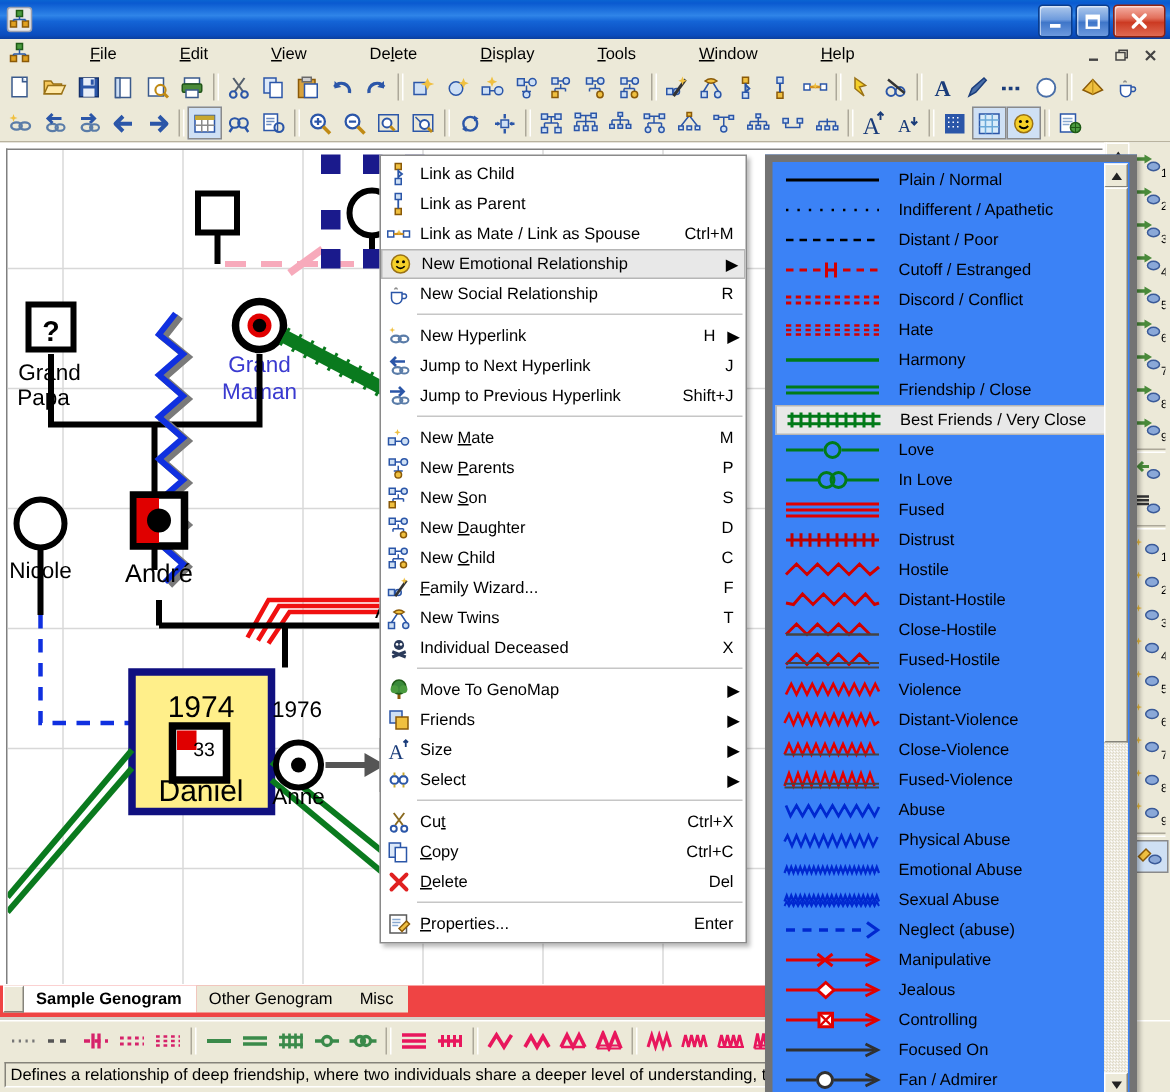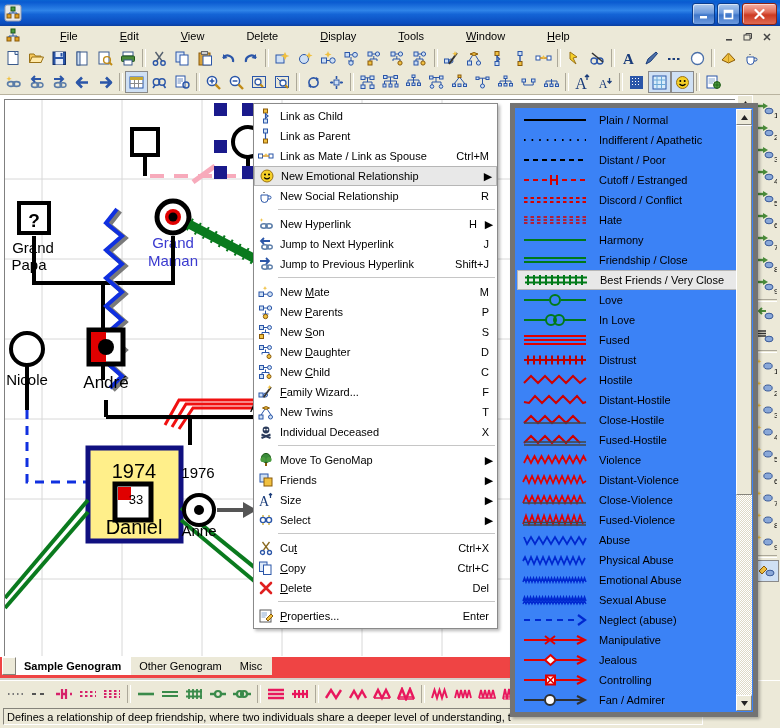--- a/index.html
+++ b/index.html
@@ -1772,20 +1772,29 @@
             <svg width="68" height="14">
               <path d="M3 7 H62" stroke="#e00000" stroke-width="2"></path>
               <path d="M56 3 L64 7 L56 11" stroke="#e00000" stroke-width="2" fill="none"></path>
               <rect x="25" y="2.5" width="9" height="9" fill="#fff" stroke="#e00000" stroke-width="2"></rect>
               <path d="M25 2.5 L34 11.5 M34 2.5 L25 11.5" stroke="#e00000" stroke-width="1.6"></path>
             </svg>
           </span>
         <span class="sm-label">Controlling</span>
       </div>
 
+      <div class="sm-item">
+        <span class="sm-glyph">
+            <svg width="68" height="14">
+              <path d="M3 7 H62" stroke="#303030" stroke-width="2"></path>
+              <path d="M56 3 L64 7 L56 11" stroke="#303030" stroke-width="2" fill="none"></path>
+            </svg>
+          </span>
+        <span class="sm-label">Focused On</span>
+      </div>
 
       <div class="sm-item">
         <span class="sm-glyph">
             <svg width="68" height="14">
               <path d="M3 7 H23 M35 7 H62" stroke="#303030" stroke-width="2"></path>
               <circle cx="29" cy="7" r="5" fill="#fff" stroke="#303030" stroke-width="2"></circle>
               <path d="M56 3 L64 7 L56 11" stroke="#303030" stroke-width="2" fill="none"></path>
             </svg>
           </span>
         <span class="sm-label">Fan / Admirer</span>

